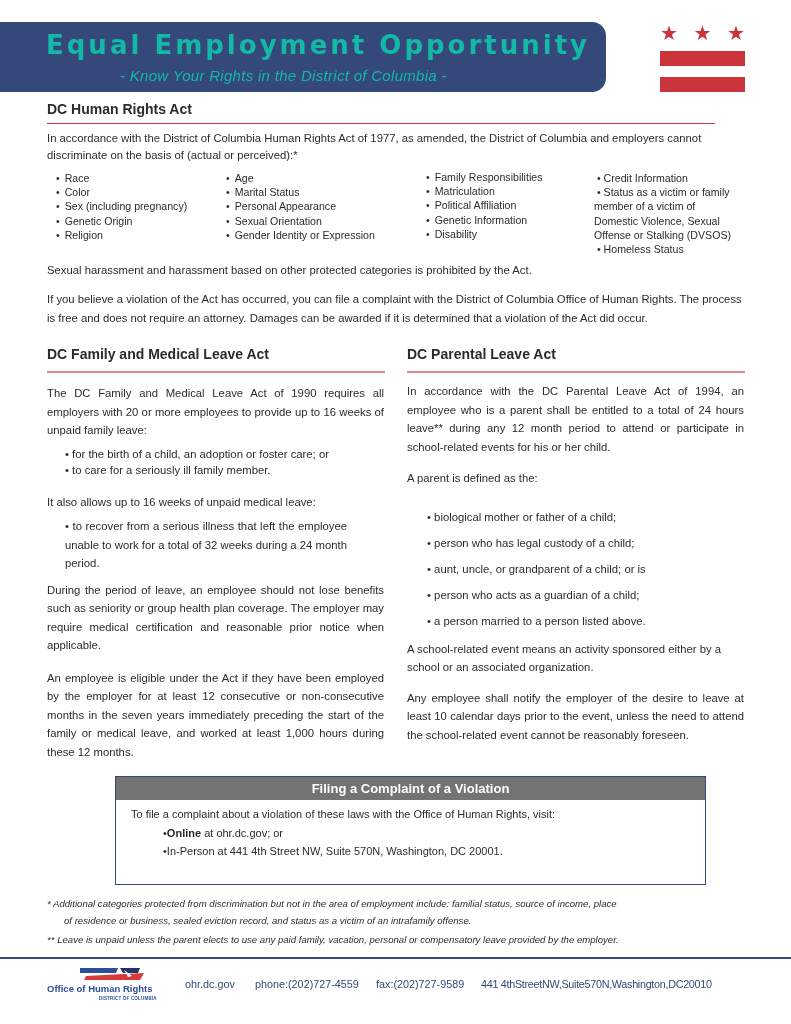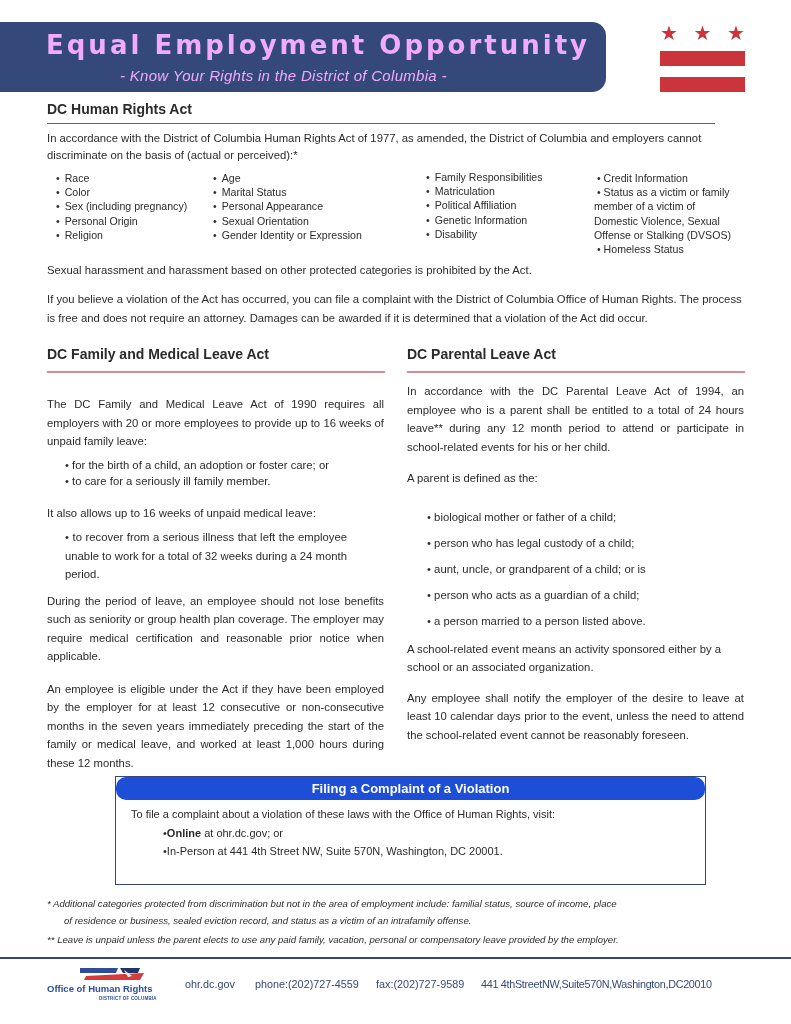--- a/index.html
+++ b/index.html
@@ -3,21 +3,21 @@
 <meta charset="utf-8">
 <style>
   * { box-sizing: border-box; margin: 0; padding: 0; }
   html, body { width: 791px; height: 1024px; background: #ffffff; overflow: hidden; }
   body { position: relative; font-family: "Liberation Sans", "DejaVu Sans", sans-serif; color: #2b2b2b; }
 
   
   .banner {
     position: absolute; left: 0; top: 22px; width: 606px; height: 70px;
     background: #34497a; border-radius: 0 14px 14px 0;
-    color: #f0abfc;
+    color: #14b8a6;
   }
   .banner-title {
     position: absolute; left: 46px; top: 8px;
     font-size: 26px; font-weight: bold; letter-spacing: 3px;
     font-family: "DejaVu Sans", sans-serif;
   }
   .banner-subtitle {
     position: absolute; left: 0; width: 606px; top: 45px; text-align: center;
     font-size: 15px; font-style: italic; letter-spacing: 0.3px;
     padding-left: 120px; text-align: left;
@@ -43,22 +43,22 @@
   .col-text { font-size: 11.3px; line-height: 18.5px; }
   .b-list { list-style: none; }
   .b-list li::before { content: "\2022  "; white-space: pre; }
 
   
   .complaint-box {
     position: absolute; left: 115px; top: 776px; width: 591px; height: 109px;
     border: 1.5px solid #34497a;
   }
   .complaint-head {
-    background: #1d4ed8; color: #fff; text-align: center; font-weight: bold;
-    font-size: 13px; height: 23px; line-height: 23px; border-radius: 10px;
+    background: #737373; color: #fff; text-align: center; font-weight: bold;
+    font-size: 13px; height: 23px; line-height: 23px;
   }
   .complaint-body { padding: 5px 0 0 15px; font-size: 11px; line-height: 18.5px; color: #2b2b2b; }
   .complaint-body ul { list-style: none; padding-left: 32px; }
   .complaint-body li::before { content: "\2022 "; }
 
   .footnote { position: absolute; font-size: 9.6px; font-style: italic; line-height: 16px; color: #2b2b2b; }
 
   .footer-rule { position: absolute; left: 0; top: 957px; width: 791px; height: 2px; background: #34497a; }
   .footer-logo { position: absolute; left: 47px; top: 965px; width: 100px; height: 45px; }
   .logo-mark { position: absolute; left: 33px; top: 2px; width: 64px; height: 15px; }
@@ -85,24 +85,24 @@
 
 <div class="sec-head" style="left:47px; top:101px; width:668px;">
   <span>DC Human Rights Act</span>
 </div>
 <div class="txt" style="left:47px; top:130px; width:680px;">In accordance with the District of Columbia Human Rights Act of 1977, as amended, the District of Columbia and employers cannot discriminate on the basis of (actual or perceived):*</div>
 
 <ul class="bullets" style="left:56px; top:171px;">
   <li>Race</li>
   <li>Color</li>
   <li>Sex (including pregnancy)</li>
-  <li>Personal Origin</li>
+  <li>Genetic Origin</li>
   <li>Religion</li>
 </ul>
-<ul class="bullets" style="left:213px; top:171px;">
+<ul class="bullets" style="left:226px; top:171px;">
   <li>Age</li>
   <li>Marital Status</li>
   <li>Personal Appearance</li>
   <li>Sexual Orientation</li>
   <li>Gender Identity or Expression</li>
 </ul>
 <ul class="bullets" style="left:426px; top:170px;">
   <li>Family Responsibilities</li>
   <li>Matriculation</li>
   <li>Political Affiliation</li>
@@ -117,21 +117,21 @@
   <div>Offense or Stalking (DVSOS)</div>
   <div>&nbsp;• <span>Homeless Status</span></div>
 </div>
 
 <div class="txt" style="left:47px; top:262px; width:700px;">Sexual harassment and harassment based on other protected categories is prohibited by the Act.</div>
 <div class="txt" style="left:47px; top:290px; width:700px; line-height:19px;">If you believe a violation of the Act has occurred, you can file a complaint with the District of Columbia Office of Human Rights. The process is free and does not require an attorney. Damages can be awarded if it is determined that a violation of the Act did occur.</div>
 
 <div class="sec-head faded" style="left:47px; top:346px; width:338px;">
   <span>DC Family and Medical Leave Act</span>
 </div>
-<div class="txt col-text" style="left:47px; top:384px; width:337px;margin-top:11px;">
+<div class="txt col-text" style="left:47px; top:384px; width:337px;">
   <p class="justify">The DC Family and Medical Leave Act of 1990 requires all employers with 20 or more employees to provide up to 16 weeks of unpaid family leave:</p>
   <ul class="b-list" style="padding-left:18px; margin-top:6px; line-height:16.5px;">
     <li>for the birth of a child, an adoption or foster care; or</li>
     <li>to care for a seriously ill family member.</li>
   </ul>
   <p style="margin-top:14px;">It also allows up to 16 weeks of unpaid medical leave:</p>
   <ul class="b-list" style="padding-left:18px; margin-top:6px; width:300px;">
     <li class="justify">to recover from a serious illness that left the employee unable to work for a total of 32 weeks during a 24 month period.</li>
   </ul>
   <p class="justify" style="margin-top:8px;">During the period of leave, an employee should not lose benefits such as seniority or group health plan coverage. The employer may require medical certification and reasonable prior notice when applicable.</p>

